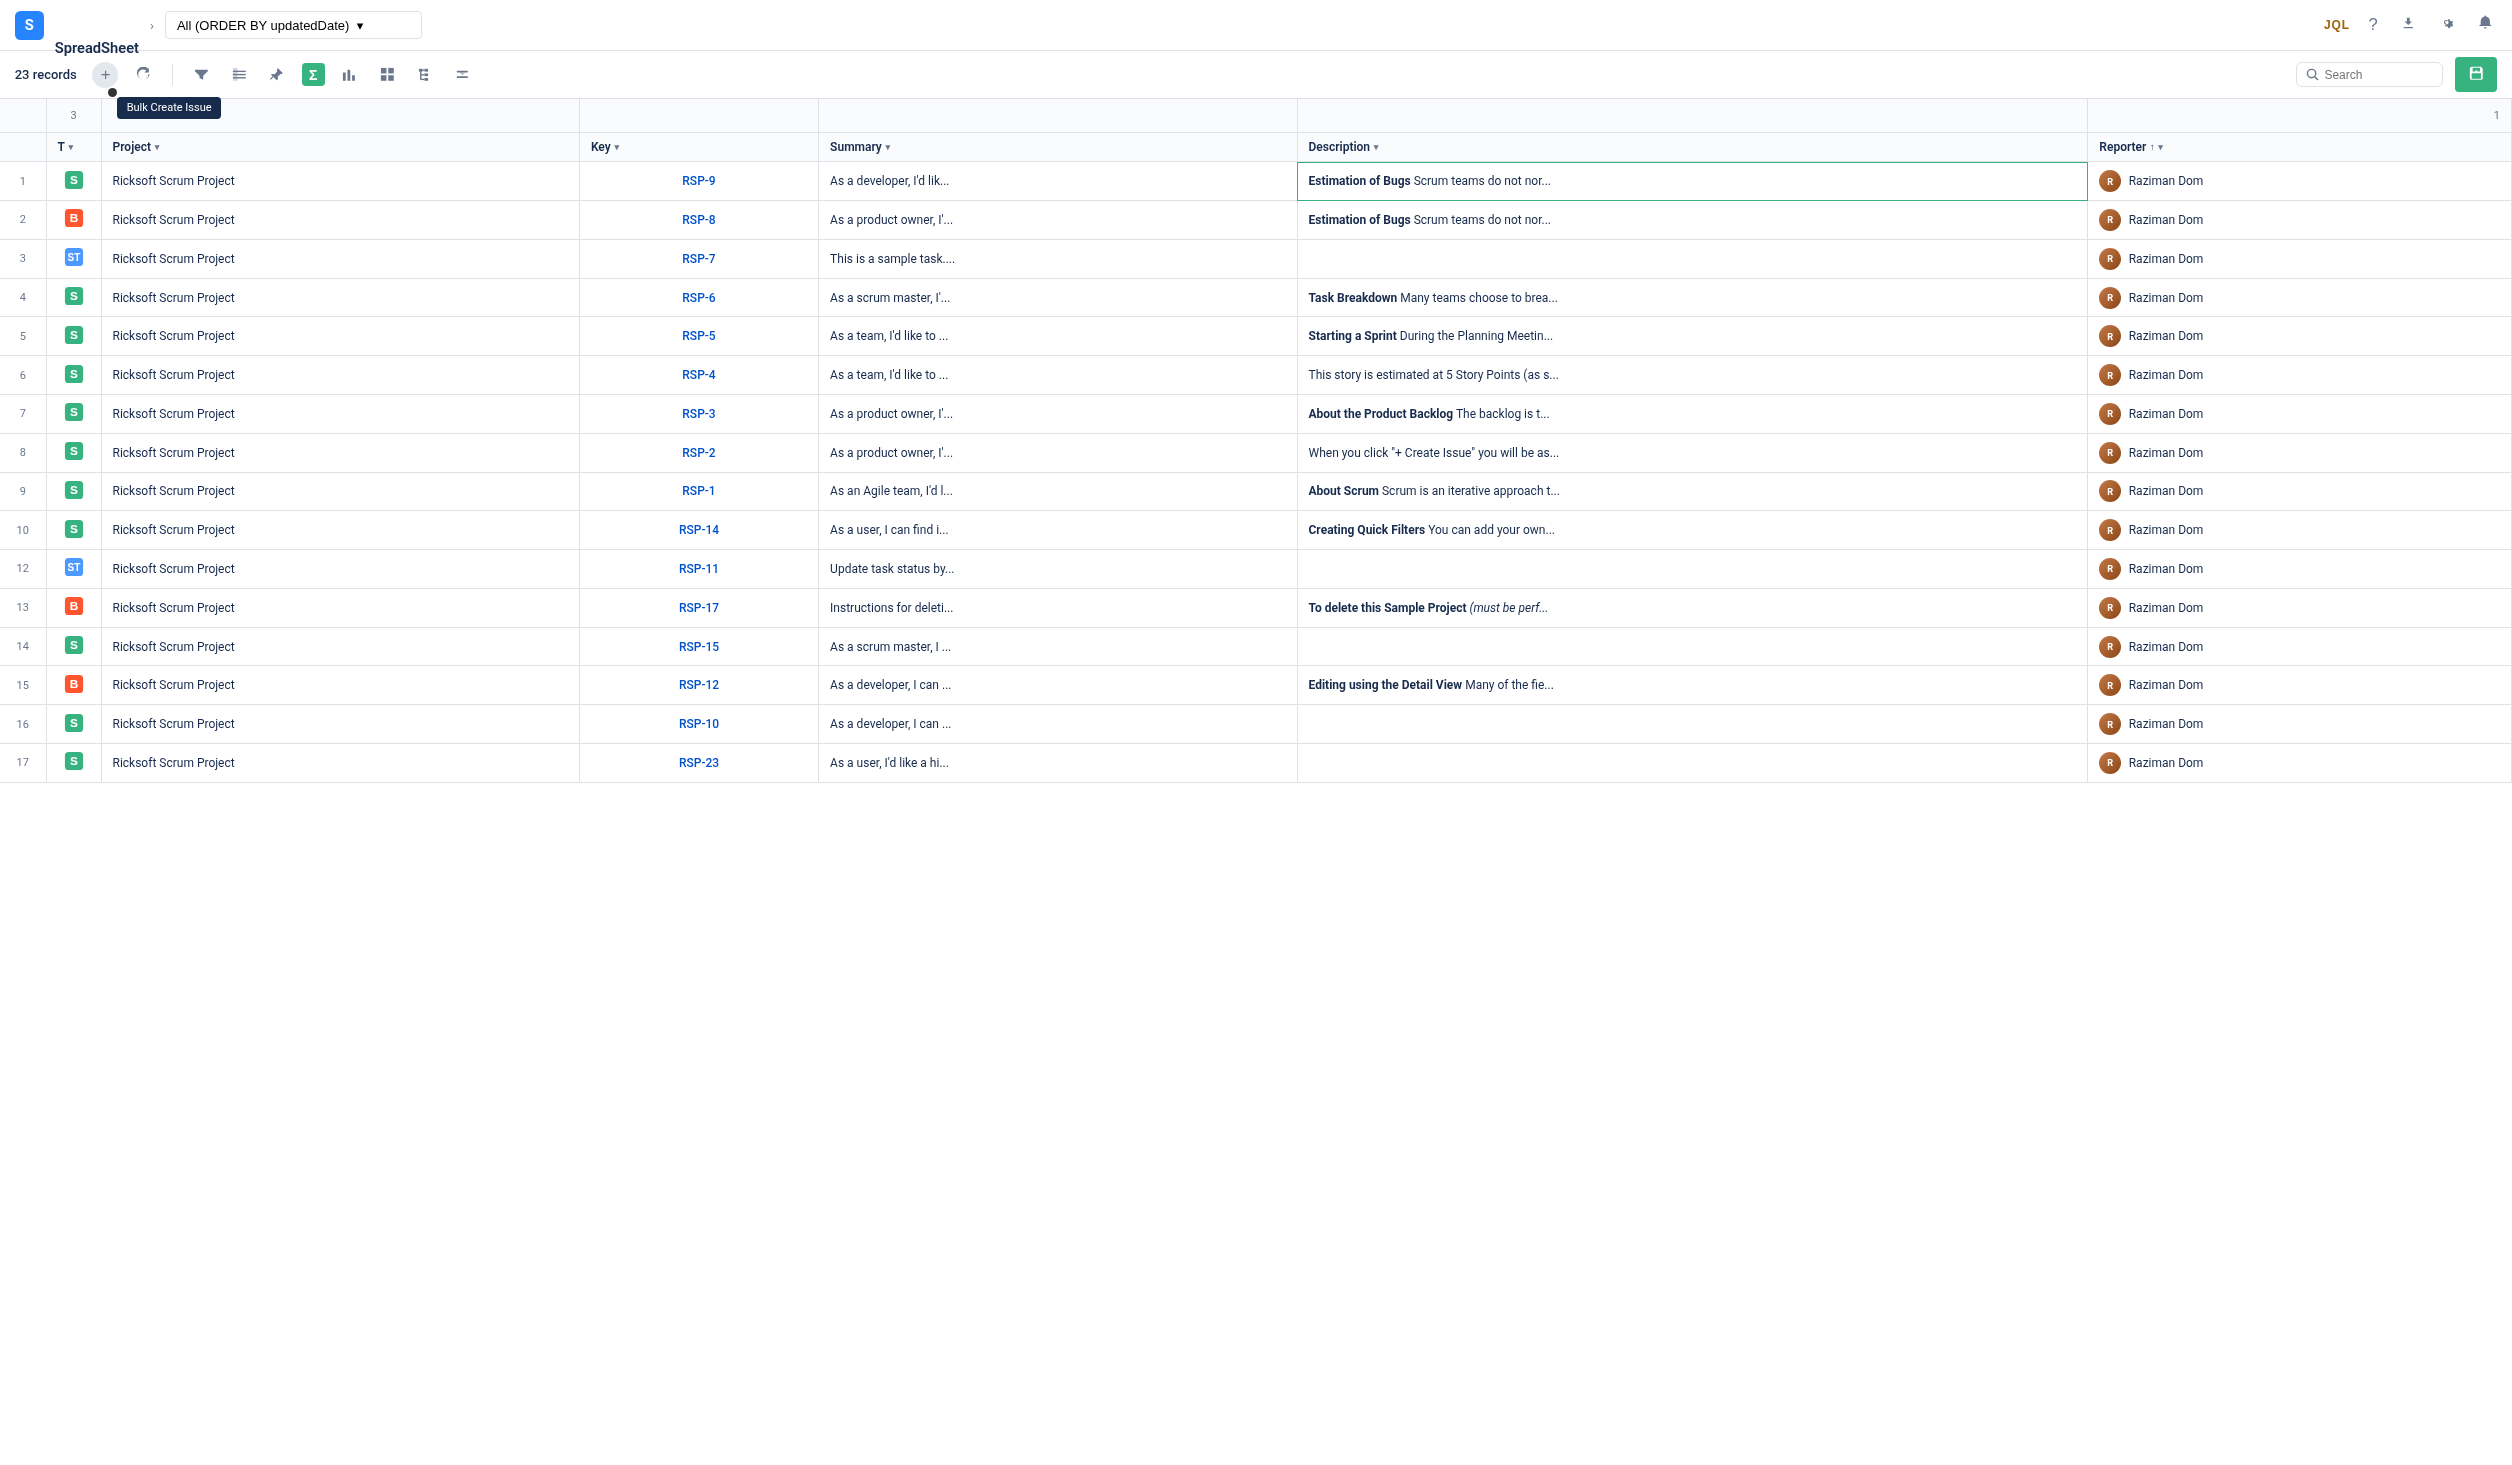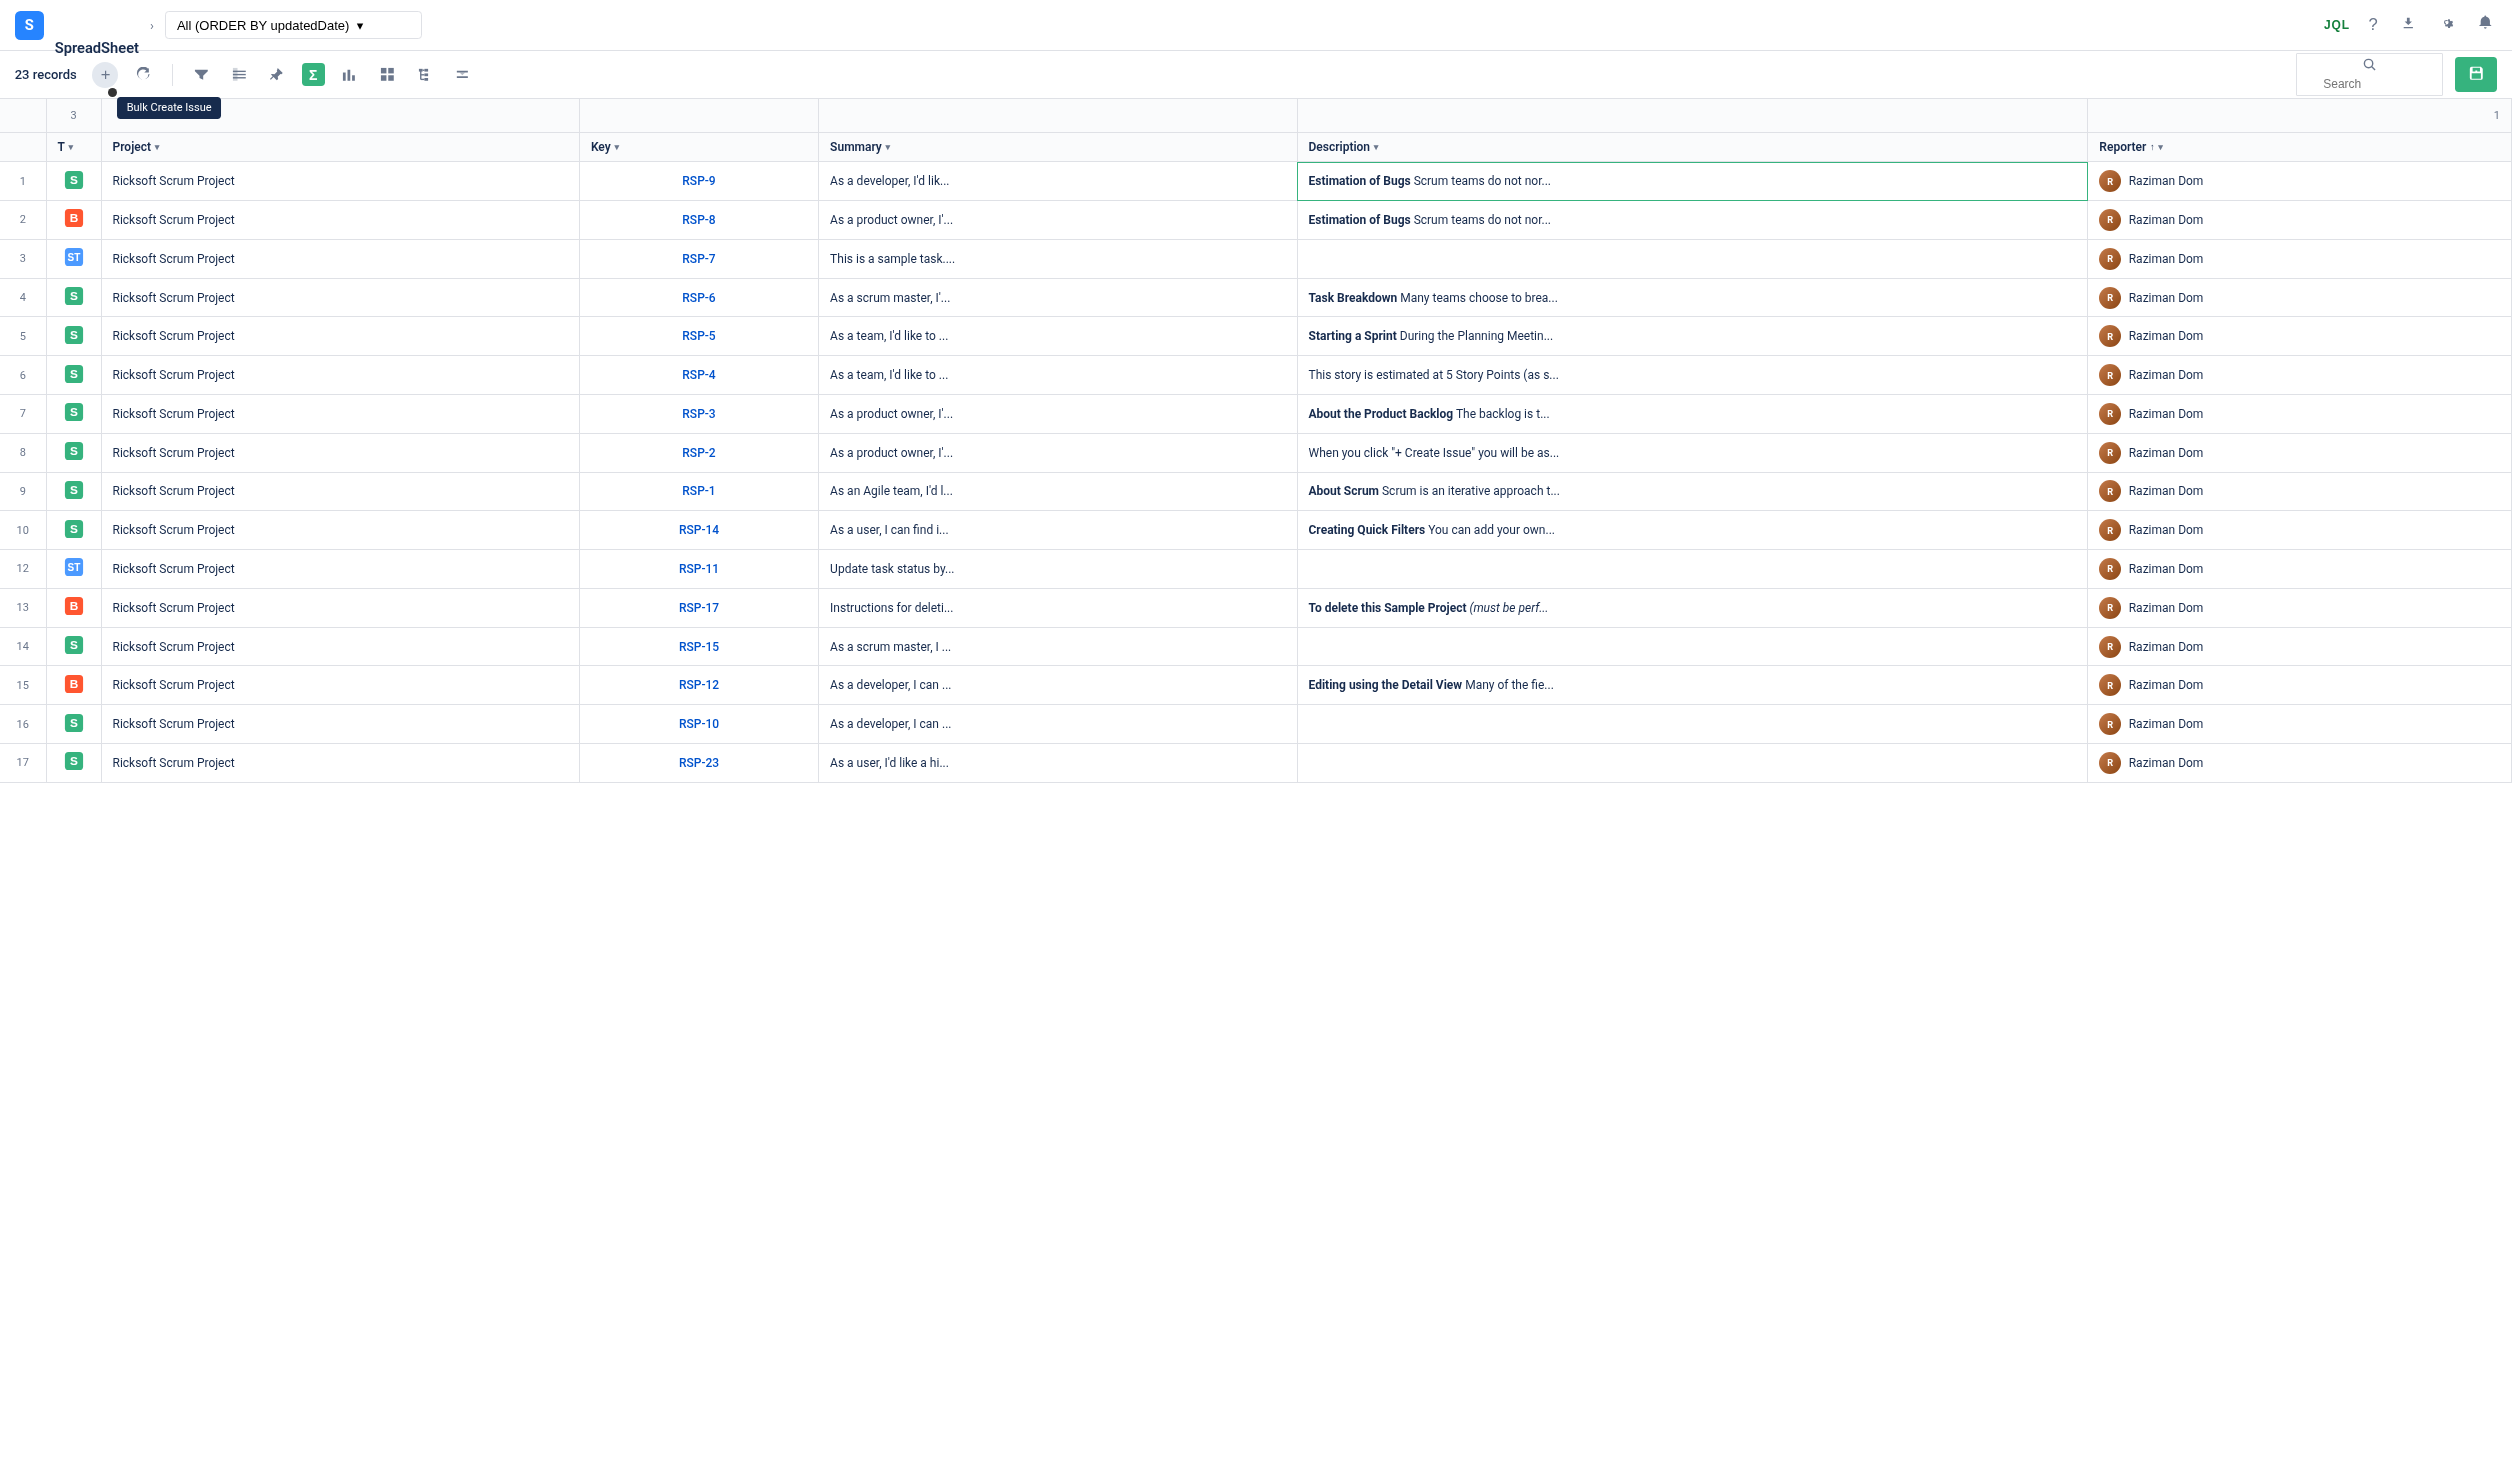--- a/index.html
+++ b/index.html
@@ -66,21 +66,21 @@
       background: none;
       border: none;
       cursor: pointer;
       color: #6b778c;
       font-size: 16.6px;
       padding: 3.7px;
     }
     .jql-btn {
       font-size: 12px;
       font-weight: 700;
-      color: #15803d;
+      color: #a16207;
       background: none;
       border: none;
       cursor: pointer;
       letter-spacing: 0.9px;
     }
 
     
     .toolbar {
       display: flex;
       align-items: center;
@@ -117,26 +117,25 @@
       width: 0.9px;
       height: 22px;
       background: #dfe1e6;
       margin: 0 3.7px;
     }
     .toolbar-spacer { flex: 1; }
     .search-box {
       display: flex;
       align-items: center;
       border: 0.9px solid #dfe1e6;
-      border-radius: 1px;
+      border-radius: 6px;
       padding: 4.6px 9.2px;
       gap: 5.5px;
       background: #fff;
       min-width: 147px;
-      flex-direction: column;
     }
     .search-box input {
       border: none;
       outline: none;
       font-size: 12px;
       color: #172b4d;
       width: 92px;
     }
     .save-btn {
       background: #36b37e;

